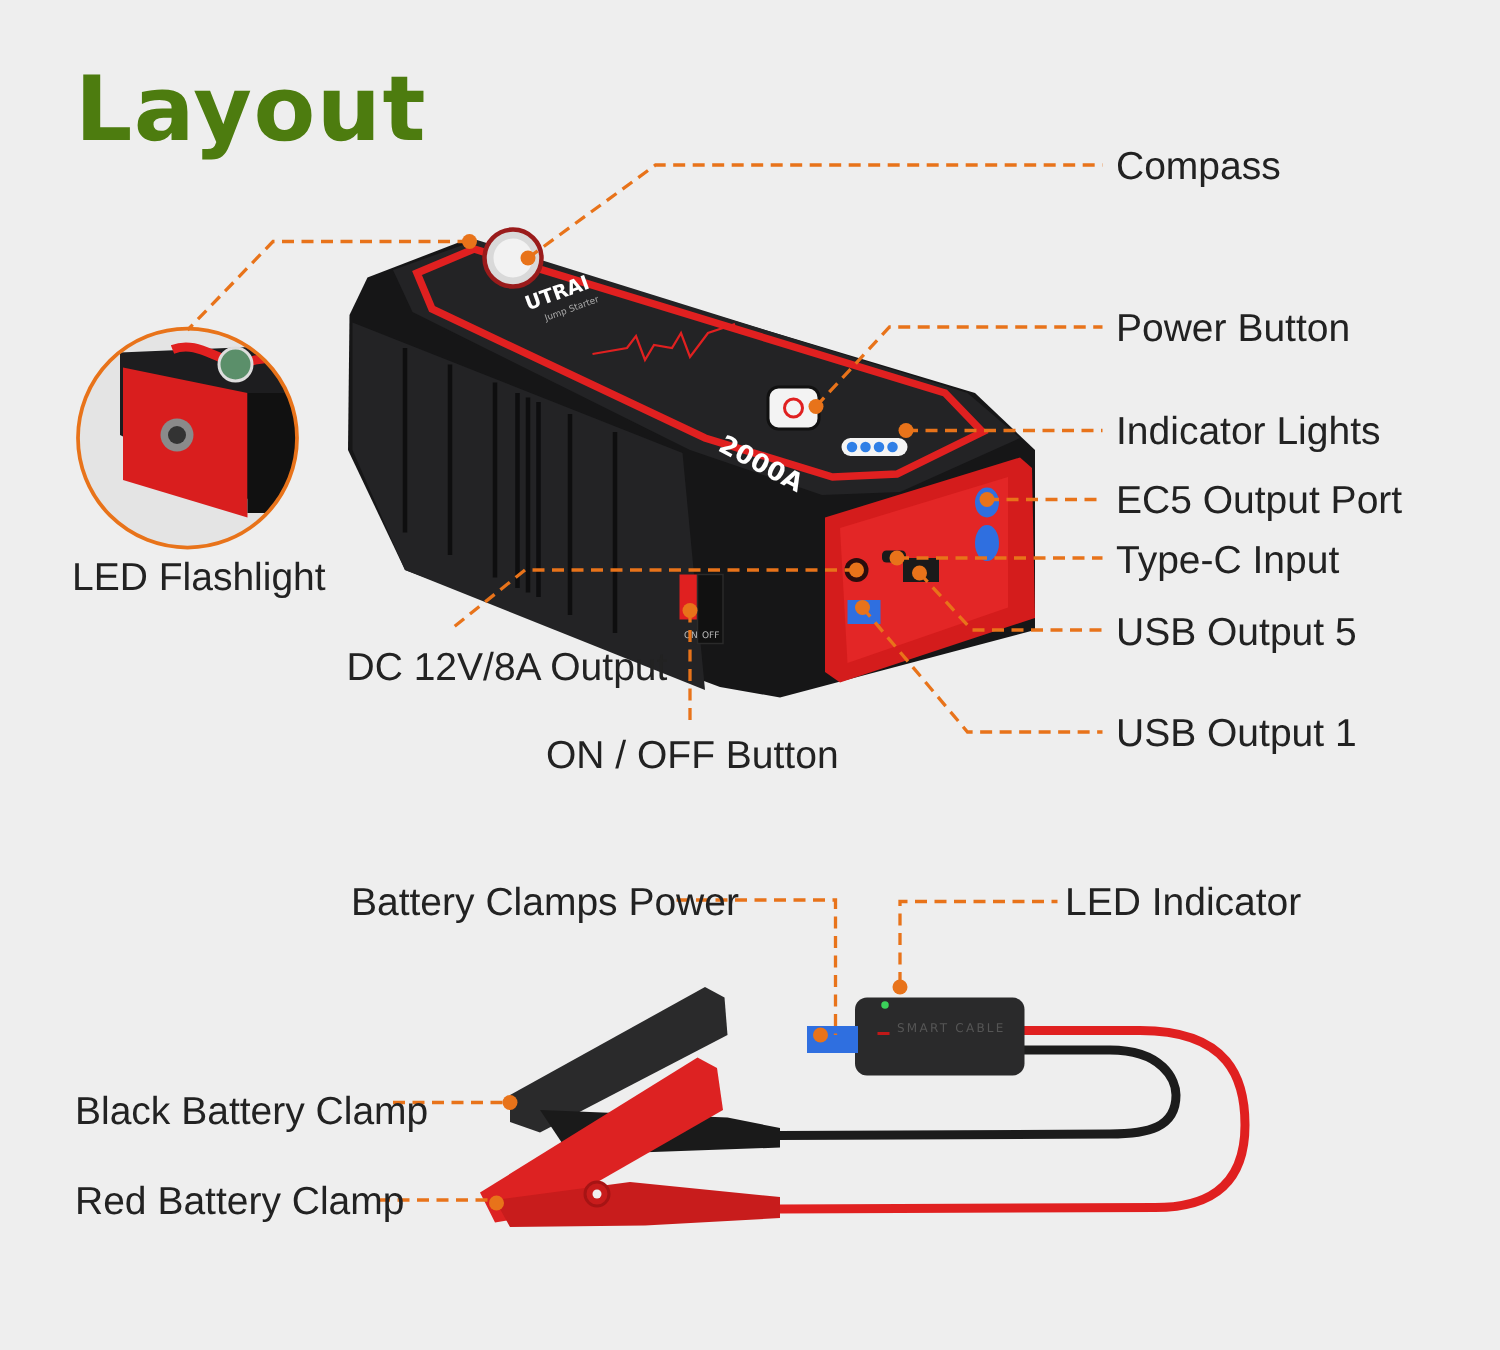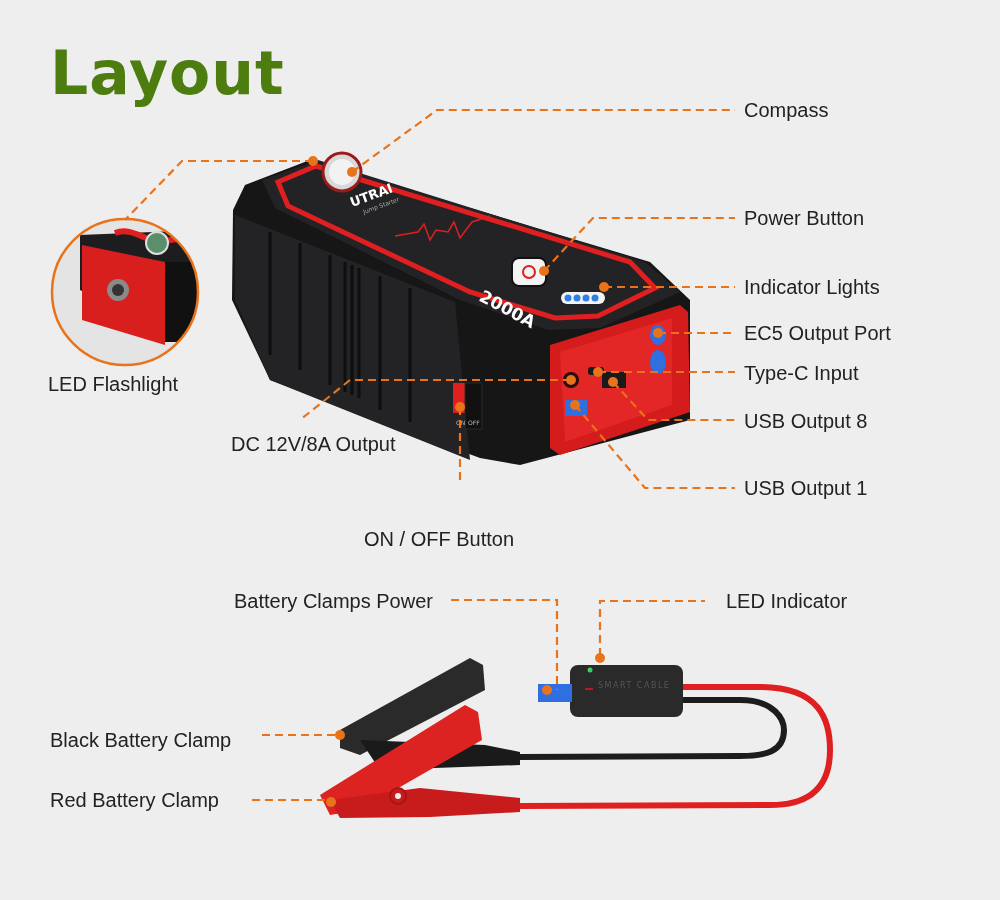--- a/index.html
+++ b/index.html
@@ -9,21 +9,21 @@
       font-family: "Liberation Sans", sans-serif;
       position: relative;
     }
     .title {
       position: absolute; left: 50px; top: 38px;
       font-family: "DejaVu Sans", sans-serif;
       font-weight: bold; font-size: 60px; color: #4d7c0f;
       letter-spacing: 1px;
     }
     .label {
-      position: absolute; font-size: 20px; color: #222;
+      position: absolute; font-size: 26px; color: #222;
       white-space: nowrap; line-height: 24px;
     }
     svg.canvas { position: absolute; left: 0; top: 0; }
   </style>
 </head>
 <body>
 
 <div class="title">Layout</div>
 
 <svg class="canvas" width="1000" height="900" viewBox="0 0 1000 900">
@@ -173,21 +173,21 @@
     <circle cx="340" cy="735" r="5"></circle>
     <circle cx="331" cy="802" r="5"></circle>
   </g>
 </svg>
 
 <div class="label" style="left:744px; top:98px;">Compass</div>
 <div class="label" style="left:744px; top:206px;">Power Button</div>
 <div class="label" style="left:744px; top:275px;">Indicator Lights</div>
 <div class="label" style="left:744px; top:321px;">EC5 Output Port</div>
 <div class="label" style="left:744px; top:361px;">Type-C Input</div>
-<div class="label" style="left:744px; top:409px;">USB Output 8</div>
+<div class="label" style="left:744px; top:409px;">USB Output 5</div>
 <div class="label" style="left:744px; top:476px;">USB Output 1</div>
 <div class="label" style="left:48px;  top:372px;">LED Flashlight</div>
 <div class="label" style="left:210px; top:432px;margin-left:21px;">DC 12V/8A Output</div>
-<div class="label" style="left:364px; top:491px;margin-top:36px;">ON / OFF Button</div>
+<div class="label" style="left:364px; top:491px;">ON / OFF Button</div>
 <div class="label" style="left:234px; top:589px;">Battery Clamps Power</div>
-<div class="label" style="left:710px; top:589px;margin-left:16px;">LED Indicator</div>
+<div class="label" style="left:710px; top:589px;">LED Indicator</div>
 <div class="label" style="left:50px;  top:728px;">Black Battery Clamp</div>
 <div class="label" style="left:50px;  top:788px;">Red Battery Clamp</div>
 
 </body></html>

